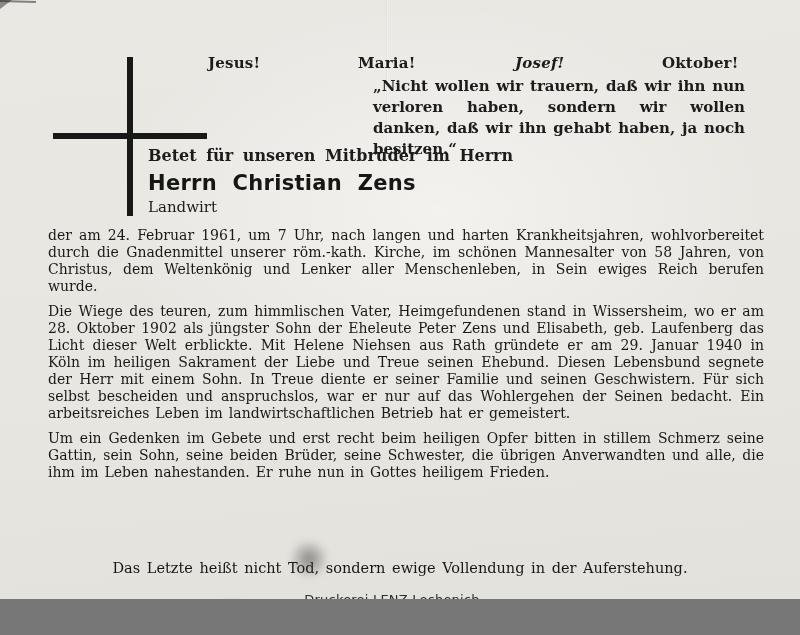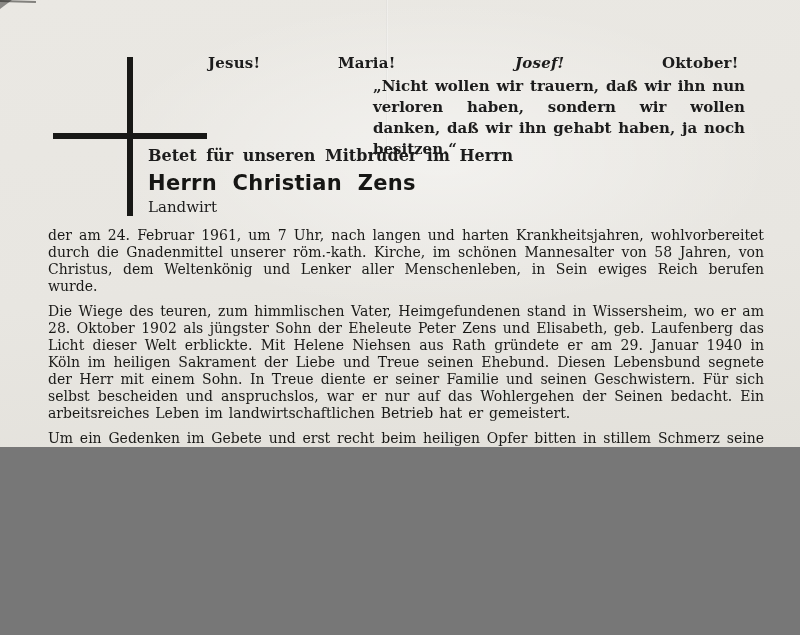--- a/index.html
+++ b/index.html
@@ -1,30 +1,30 @@
 <!DOCTYPE html>
 <html><head>
 <meta charset="utf-8">
 <style>
   html,body { margin:0; padding:0; background:#777; }
   .card {
-    position:relative; width:800px; height:447px; overflow:hidden;
+    position:relative; width:800px; height:599px; overflow:hidden;
     background:
       radial-gradient(ellipse 60% 50% at 55% 35%, rgba(255,255,255,0.45), rgba(255,255,255,0) 70%),
       linear-gradient(175deg, #eae8e3 0%, #e8e6e1 60%, #e3e1db 100%);
     font-family:"DejaVu Serif","Liberation Serif",serif;
     color:#1c1c1c;
   }
   
   .cross-v { position:absolute; left:127px; top:57px; width:6px; height:159px; background:#181816; }
   .cross-h { position:absolute; left:53px; top:133px; width:154px; height:6px; background:#181816; }
   
   .invocation { position:absolute; top:54px; font-size:15px; font-weight:600; letter-spacing:0.2px; }
   .inv-jesus    { left:208px; }
-  .inv-maria    { left:338px; }
+  .inv-maria    { left:358px; }
   .inv-josef    { left:515px;font-style:italic; }
   .inv-martinus { left:662px; }
   
   .quote {
     position:absolute; left:373px; top:76px; width:372px;
     font-size:15px; font-weight:bold; line-height:21px;
     text-align:justify; text-align-last:justify; word-spacing:1px;
   }
   
   .center-col { position:absolute; left:148px; width:650px; text-align:left; }

